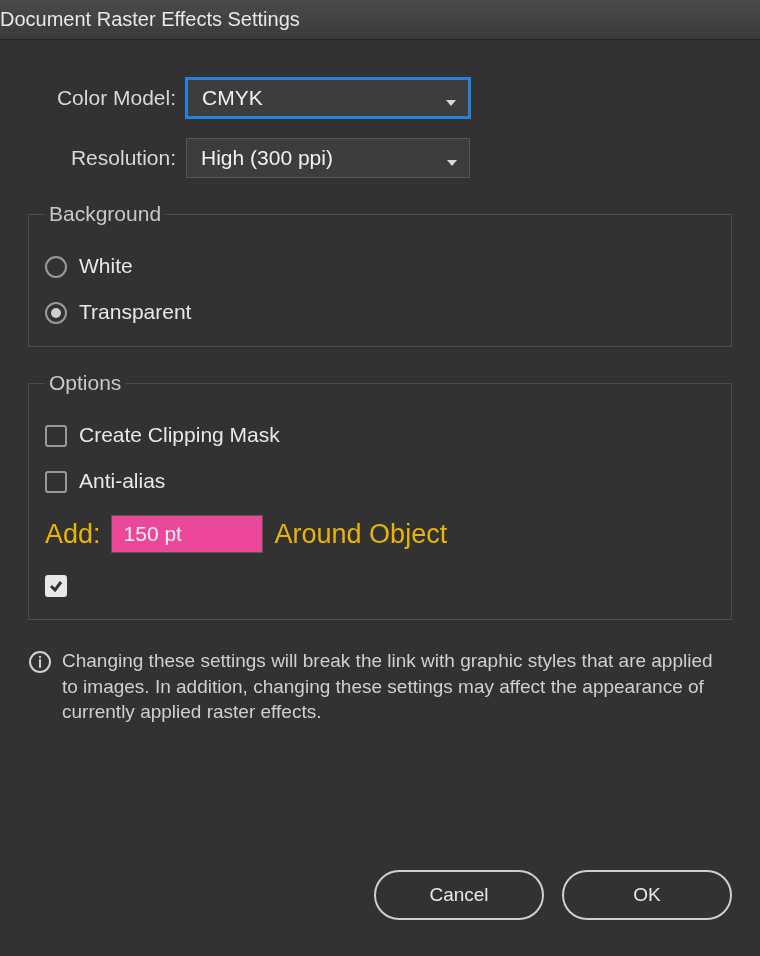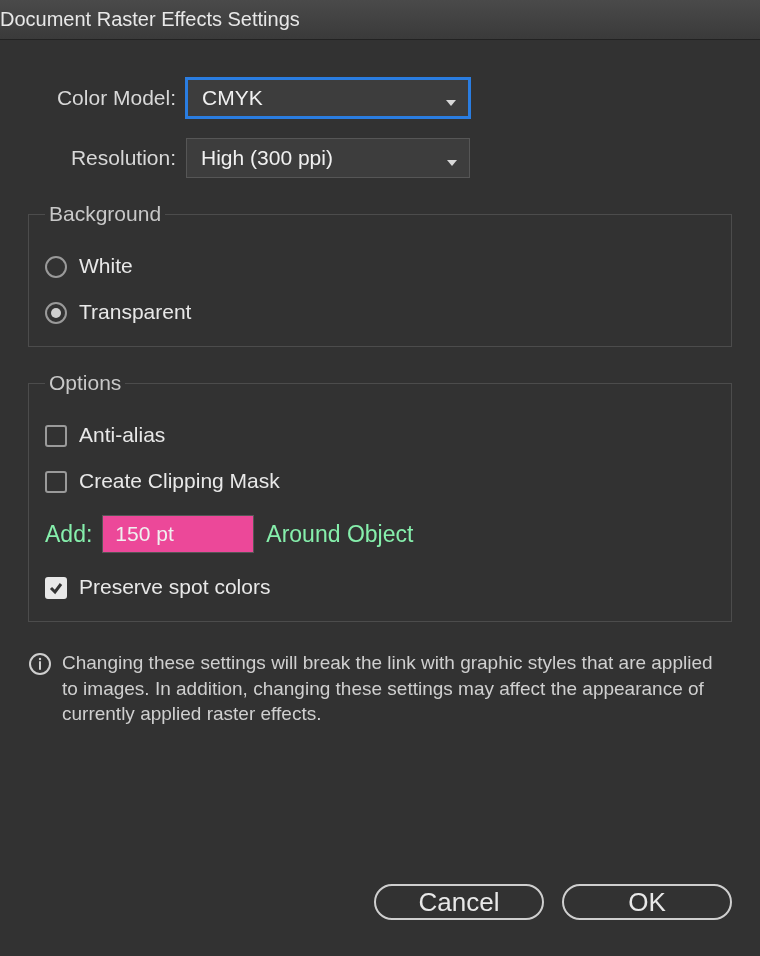--- a/index.html
+++ b/index.html
@@ -99,21 +99,21 @@
   .checkbox.checked {
     background: #e8e8e8;
     border-color: #e8e8e8;
   }
   .checkbox.checked svg { width: 16px; height: 16px; fill: none; stroke: #333; stroke-width: 3; }
   .option-label { color: #e8e8e8; font-size: 21px; cursor: pointer; }
 
   .add-row {
     display: flex; align-items: center; margin: 14px 0 22px 0;
   }
-  .add-row .lbl { color: #86efac; margin-right: 10px; font-size: 23px;}
+  .add-row .lbl { color: #eab308; margin-right: 10px; font-size: 27px;}
   .text-input {
     background: #ec4899;
     border: 1px solid #565656;
     height: 38px;
     width: 152px;
     color: #f0f0f0;
     font-size: 21px;
     padding: 0 12px;
     margin-right: 12px;
   }
@@ -138,23 +138,23 @@
     position: absolute;
     bottom: 36px;
     right: 28px;
     display: flex;
     gap: 18px;
   }
   .btn {
     border: 2px solid #cfcfcf;
     background: transparent;
     color: #e8e8e8;
-    font-size: 26px;
+    font-size: 19px;
     border-radius: 26px;
-    height: 36px;
+    height: 50px;
     min-width: 170px;
     display: flex; align-items: center; justify-content: center;
     cursor: pointer;
   }
 </style>
 </head>
 <body>
 
 <div class="titlebar">
   <span>Document Raster Effects Settings</span>
@@ -196,41 +196,40 @@
       <span class="radio selected"></span>
       <span class="option-label">Transparent</span>
     </div>
   </fieldset>
 
   <fieldset>
     <legend>Options</legend>
 
     <div class="opt-row">
       <span class="checkbox"></span>
-      <span class="option-label">Anti-alias</span>
+      <span class="option-label">Create Clipping Mask</span>
     </div>
 
     <div class="opt-row">
       <span class="checkbox"></span>
-      <span class="option-label">Create Clipping Mask</span>
+      <span class="option-label">Anti-alias</span>
     </div>
 
     <div class="add-row">
       <span class="lbl">Add:</span>
       <input class="text-input" value="150 pt" style="">
       <span class="lbl">Around Object</span>
     </div>
 
     <div class="opt-row" style="margin-bottom:6px">
       <span class="checkbox checked">
         <svg viewBox="0 0 16 16">
             <polyline points="3,8 7,12 13,4"></polyline>
           </svg>
       </span>
-      <span class="option-label">Preserve spot colors</span>
     </div>
   </fieldset>
 
   <div class="info-row">
     <span class="info-icon">
       <svg viewBox="0 0 24 24">
           <circle cx="12" cy="12" r="10"></circle>
           <line x1="12" y1="10" x2="12" y2="17" stroke-linecap="round"></line>
           <circle cx="12" cy="7" r="1.2" fill="#cfcfcf" stroke="none"></circle>
         </svg>

